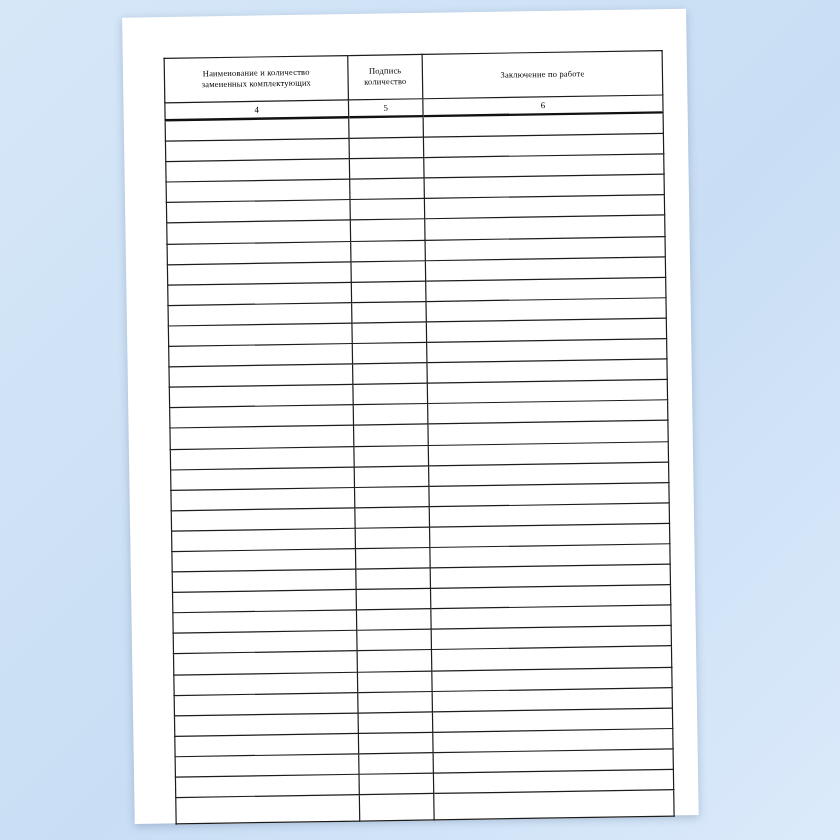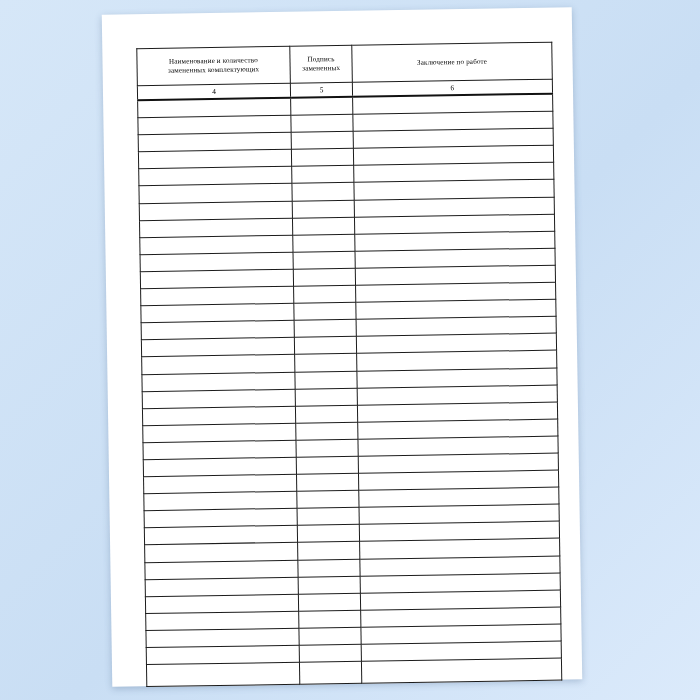--- a/index.html
+++ b/index.html
@@ -86,21 +86,21 @@
     <div id="sheet-inner">
       <table class="form">
         <thead>
           <tr>
             <th class="head c1">
               <span class="head-inner">Наименование и количество</span>
               <span class="head-inner">замененных комплектующих</span>
             </th>
             <th class="head c2">
               <span class="head-inner">Подпись</span>
-              <span class="head-inner">замененных</span>
+              <span class="head-inner">количество</span>
             </th>
             <th class="head c3">
               <span class="head-inner">Заключение по работе</span>
             </th>
           </tr>
           <tr class="numrow">
             <td class="c1">4</td>
             <td class="c2">5</td>
             <td class="c3">6</td>
           </tr>

